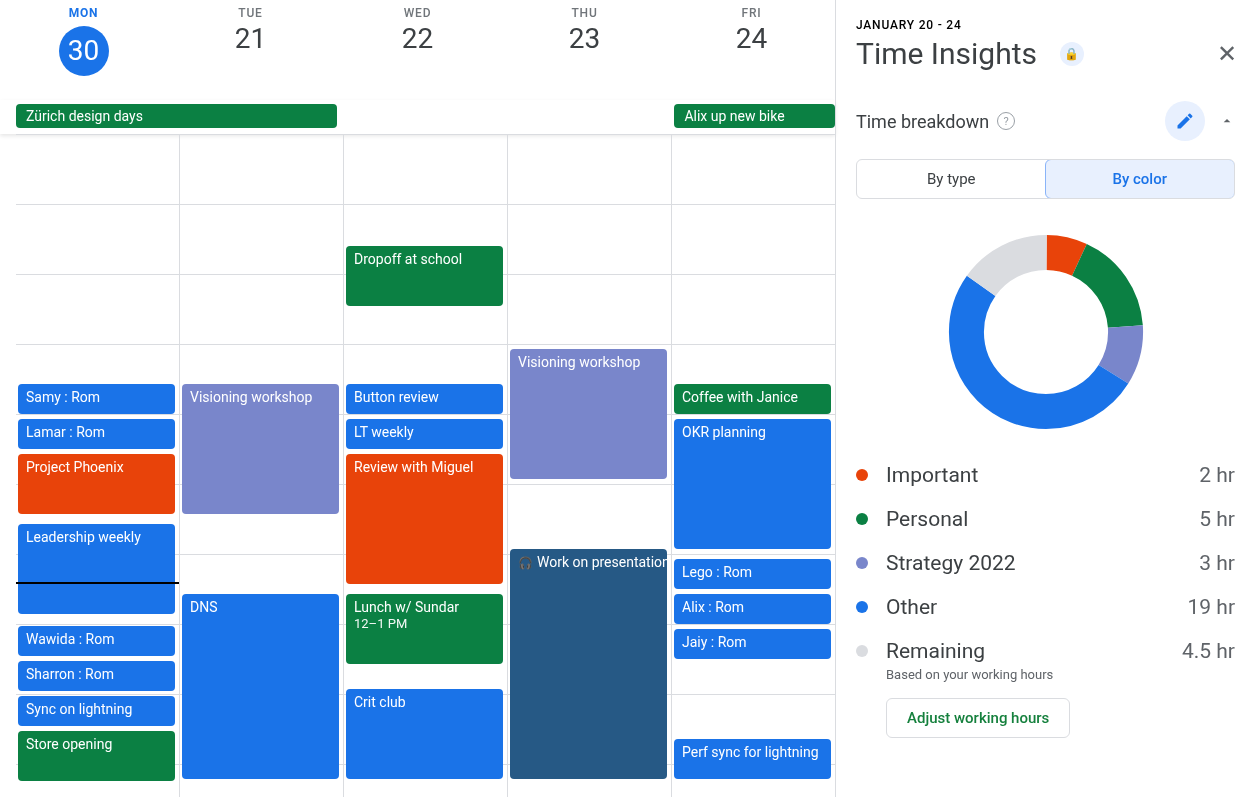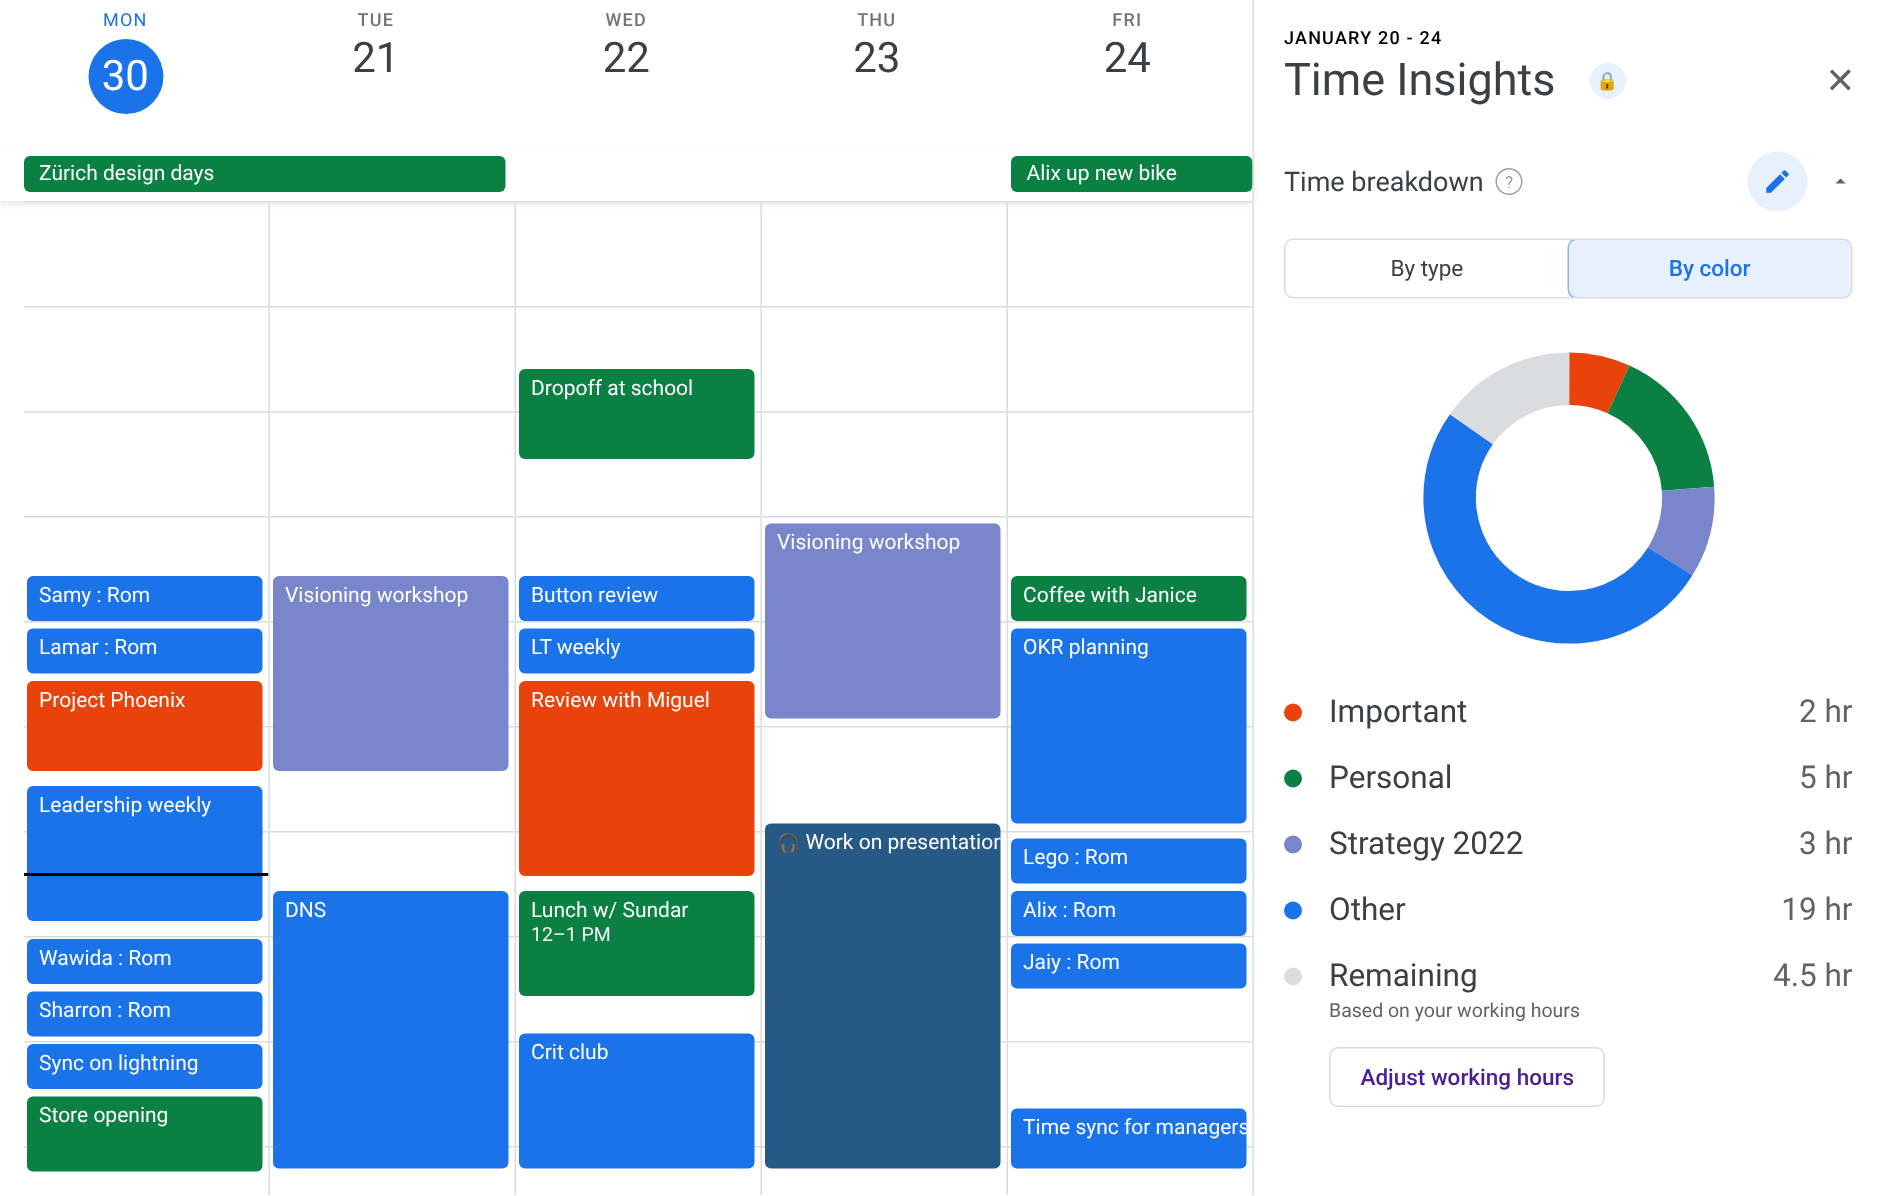--- a/index.html
+++ b/index.html
@@ -1,20 +1,20 @@
 <!DOCTYPE html>
 <html><head>
 <meta charset="utf-8">
 <style>
 *{box-sizing:border-box;margin:0;padding:0;font-family:'Google Sans',Roboto,Arial,sans-serif}
 body{display:flex;width:1255px;height:797px;overflow:hidden;background:#fff;color:#3c4043}
 .calendar{flex:1;position:relative;display:flex;flex-direction:column;min-width:0}
 .header-row{display:flex;height:100px;border-bottom:1px solid transparent}
 .day-head{flex:1;text-align:center;padding-top:6px}
-.day-head.today .dow{color:#1a73e8;font-weight:400}
+.day-head.today .dow{color:#1a73e8;font-weight:700}
 .dow{font-size:12px;letter-spacing:.8px;color:#70757a;text-transform:uppercase;font-weight:500}
 .date{font-size:28px;color:#3c4043;margin-top:2px}
 .day-head.today .date{background:#1a73e8;color:#fff;width:50px;height:50px;line-height:50px;border-radius:50%;display:inline-block;margin-top:6px}
 .allday-row{display:flex;padding:4px 0 6px 16px;box-shadow:0 2px 4px rgba(0,0,0,.1);gap:4px}
 .allday-cell{flex:1;position:relative;min-width:0}
 .allday-event{background:#0b8043;color:#fff;font-size:14px;padding:4px 10px;border-radius:4px;white-space:nowrap;overflow:hidden}
 .grid{flex:1;position:relative;display:flex;margin-left:16px;overflow:hidden}
 .col{flex:1;border-left:1px solid #dadce0;position:relative;min-width:0}
 .col:first-child{border-left:none}
 .hour-line{position:absolute;left:0;right:0;border-top:1px solid #dadce0;height:0}
@@ -43,21 +43,21 @@
 .tabs{display:flex;margin-top:18px;border:1px solid #dadce0;border-radius:6px;overflow:hidden}
 .tab{flex:1;text-align:center;padding:10px 0;font-size:15px;color:#3c4043;cursor:pointer}
 .tab.active{background:#e8f0fe;color:#1a73e8;font-weight:500;border:1px solid #8ab4f8;border-radius:6px;margin:-1px}
 .donut-wrap{display:flex;justify-content:center;margin:28px 0 16px}
 .legend{margin-top:10px}
 .legend-row{display:flex;align-items:center;padding:10px 0;font-size:21px}
 .swatch{width:12px;height:12px;border-radius:50%;margin-right:18px}
 .legend-label{flex:1;color:#3c4043}
 .legend-val{color:#5f6368}
 .legend-sub{font-size:13px;color:#5f6368;margin-left:30px;margin-top:-6px;margin-bottom:6px}
-.adjust{margin-top:10px;margin-left:30px;display:inline-block;border:1px solid #dadce0;border-radius:6px;padding:10px 20px;color:#4c1d95;font-weight:500;cursor:pointer;font-size:15px}
+.adjust{margin-top:10px;margin-left:30px;display:inline-block;border:1px solid #dadce0;border-radius:6px;padding:10px 20px;color:#15803d;font-weight:500;cursor:pointer;font-size:15px}
 </style>
 </head>
 <body>
 
 <div class="calendar">
   <div class="header-row" id="header">
       <div class="day-head today"><div class="dow">MON</div><div class="date">30</div></div>
       <div class="day-head">
         <div class="dow">TUE</div>
         <div class="date">21</div>
@@ -163,21 +163,21 @@
         <div class="hour-line" style="top: 350px;"></div>
         <div class="hour-line" style="top: 420px;"></div>
         <div class="hour-line" style="top: 490px;"></div>
         <div class="hour-line" style="top: 560px;"></div>
         <div class="hour-line" style="top: 630px;"></div>
         <div class="event c-green" style="top: 250px; height: 30px;"><span>Coffee with Janice</span></div>
         <div class="event c-blue" style="top: 285px; height: 130px;"><span>OKR planning</span></div>
         <div class="event c-blue" style="top: 425px; height: 30px;"><span>Lego : Rom</span></div>
         <div class="event c-blue" style="top: 460px; height: 30px;"><span>Alix : Rom</span></div>
         <div class="event c-blue" style="top: 495px; height: 30px;"><span>Jaiy : Rom</span></div>
-        <div class="event c-blue" style="top: 605px; height: 40px;"><span>Time sync for managers</span></div>
+        <div class="event c-blue" style="top: 605px; height: 40px;"><span>Perf sync for lightning</span></div>
       </div>
     </div>
 </div>
 
 <div class="panel">
   <div class="range">JANUARY 20 ‑ 24</div>
   <h1>
     <span>Time Insights</span>
     <span class="lock">🔒</span>
   </h1>

